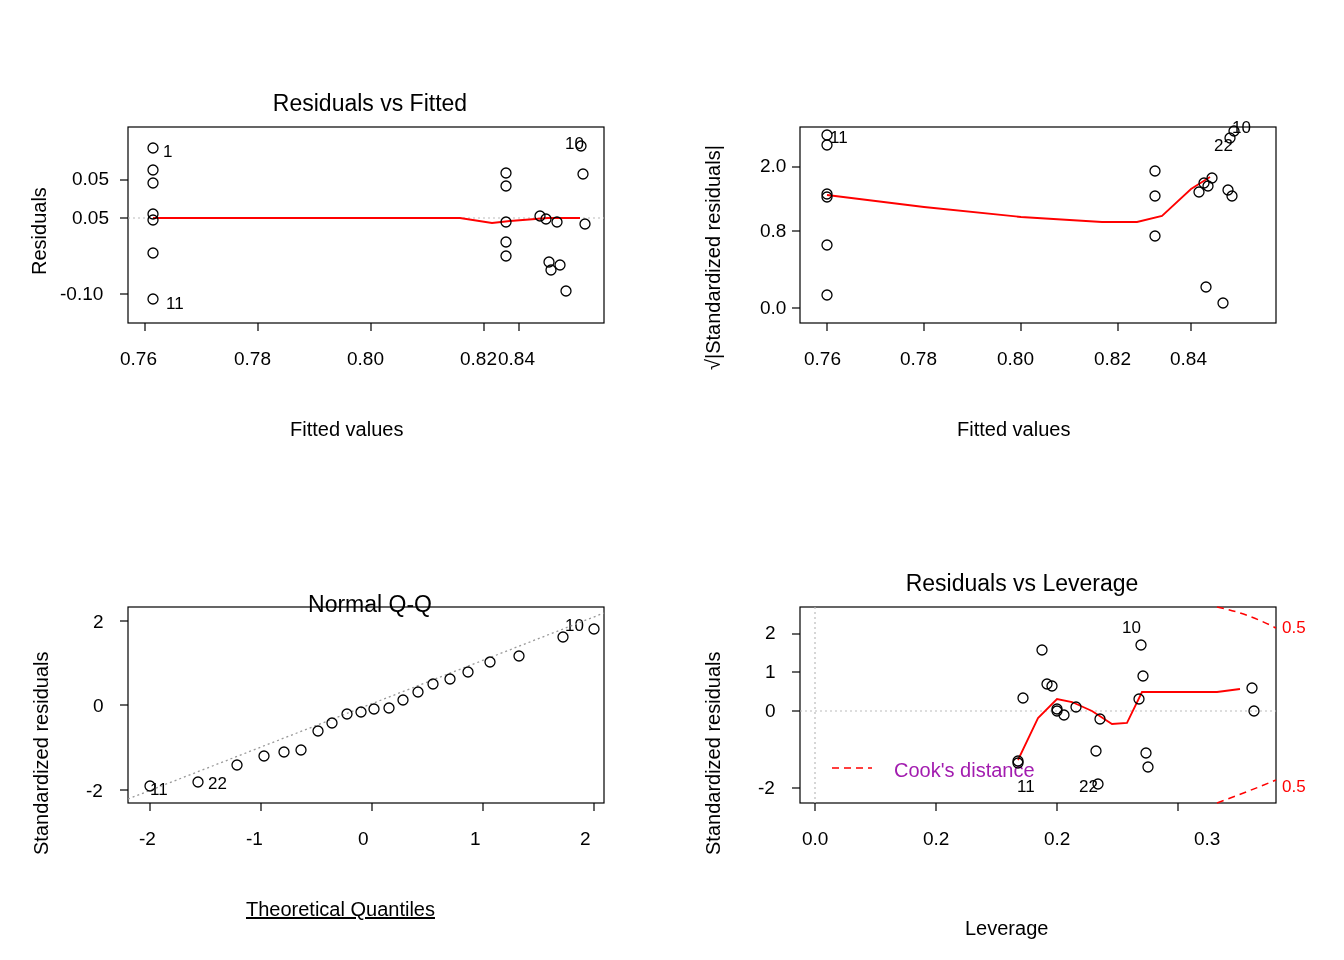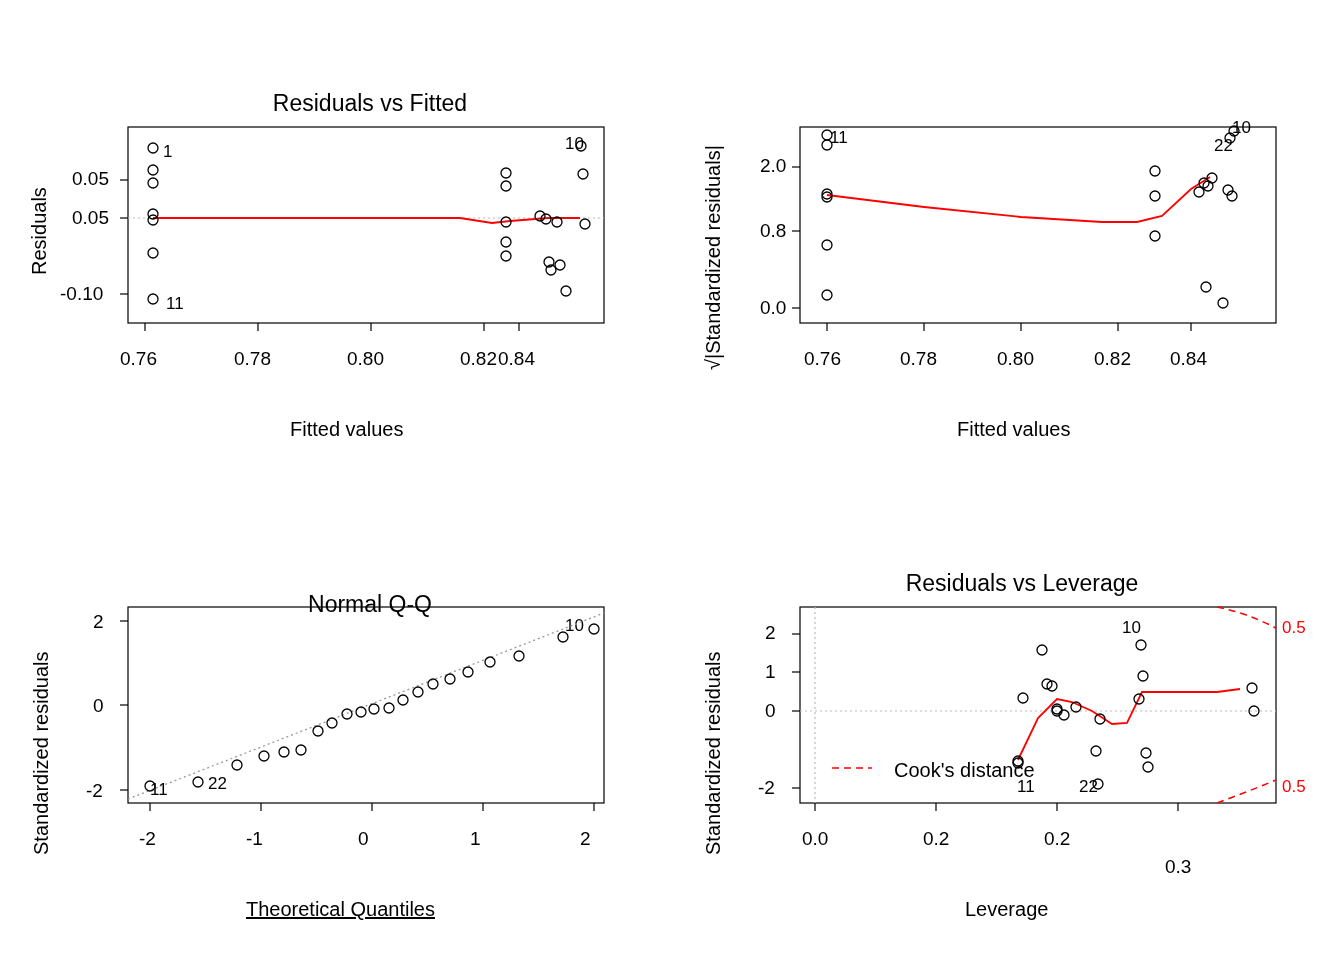--- a/index.html
+++ b/index.html
@@ -45,21 +45,21 @@
     position: absolute;
     font-size: 19px;
     font-family: "Liberation Sans", sans-serif;
     color: #000;
     white-space: nowrap;
   }
   .legend-text {
     position: absolute;
     font-size: 20px;
     font-family: "Liberation Sans", sans-serif;
-    color: #000000;
+    color: #a21caf;
     white-space: nowrap;
   }
   .pt-label {
     position: absolute;
     font-size: 17px;
     font-family: "Liberation Sans", sans-serif;
     color: #000;
     white-space: nowrap;
   }
   .cook-label {
@@ -262,33 +262,33 @@
         <circle cx="563" cy="157" r="5"></circle>
         <circle cx="594" cy="149" r="5"></circle>
       </g>
     </svg>
   </div>
 
   <div class="panel" style="left:672px; top:480px; width:672px; height:480px;text-decoration:underline;">
 
     <div class="plot-title" style="left:110px; top:90px; width:480px;">Residuals vs Leverage</div>
 
-    <div class="axis-title" style="left:293px; top:418px;">Leverage</div>
+    <div class="axis-title" style="left:293px; top:437px;">Leverage</div>
 
     <div class="axis-title vertical" style="left:30px; top:375px;">Standardized residuals</div>
 
     <div class="tick-label" style="left:86px; top:297px;">-2</div>
     <div class="tick-label" style="left:93px; top:220px;">0</div>
     <div class="tick-label" style="left:93px; top:181px;">1</div>
     <div class="tick-label" style="left:93px; top:142px;">2</div>
 
     <div class="tick-label" style="left:130px; top:348px;">0.0</div>
     <div class="tick-label" style="left:251px; top:348px;">0.2</div>
     <div class="tick-label" style="left:372px; top:348px;">0.2</div>
-    <div class="tick-label" style="left:493px; top:348px;margin-top:28px;">0.3</div>
+    <div class="tick-label" style="left:522px; top:348px;">0.3</div>
 
     <div class="pt-label" style="left:450px; top:138px;">10</div>
     <div class="pt-label" style="left:345px; top:297px;">11</div>
     <div class="pt-label" style="left:407px; top:297px;">22</div>
 
     <div class="legend-text" style="left:222px; top:279px;">Cook's distance</div>
 
     <div class="cook-label" style="left:610px; top:138px;">0.5</div>
     <div class="cook-label" style="left:610px; top:297px;">0.5</div>
 

